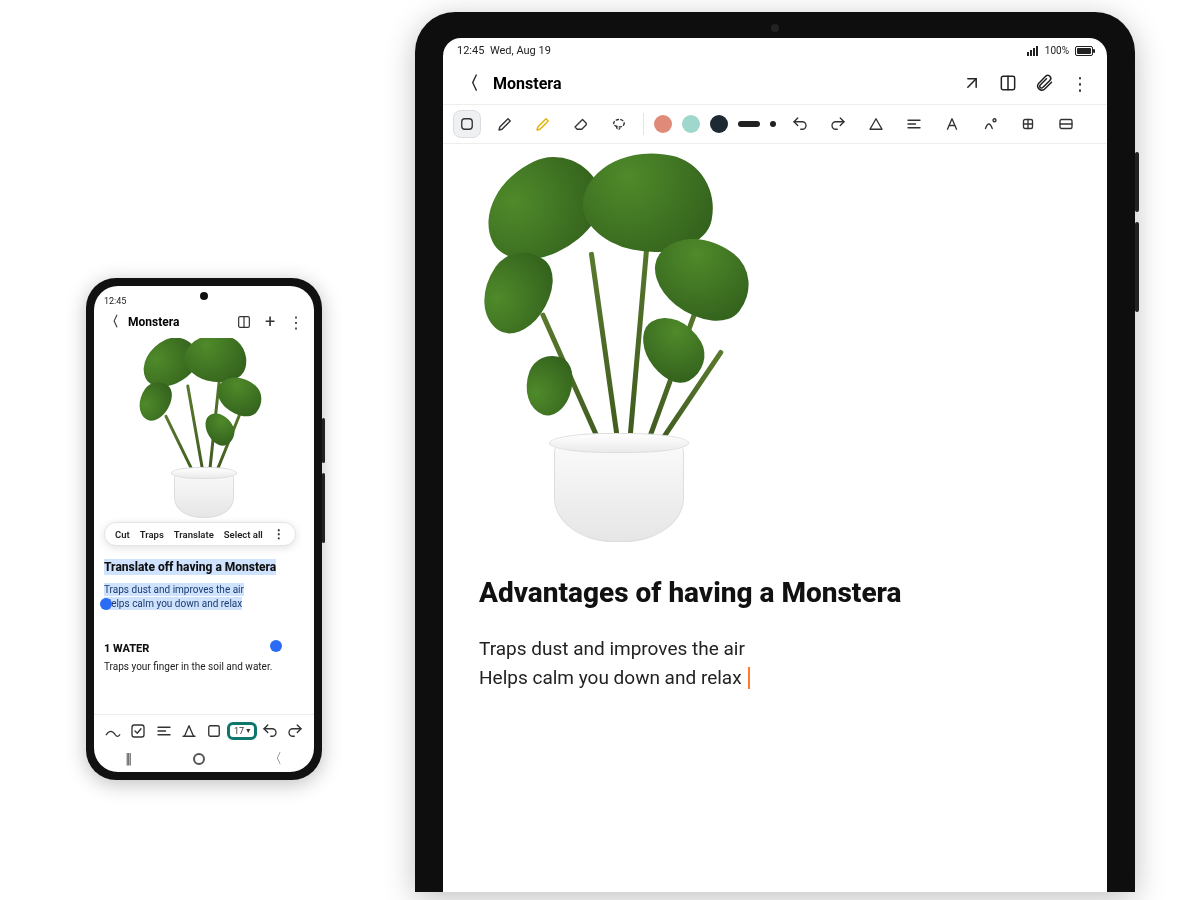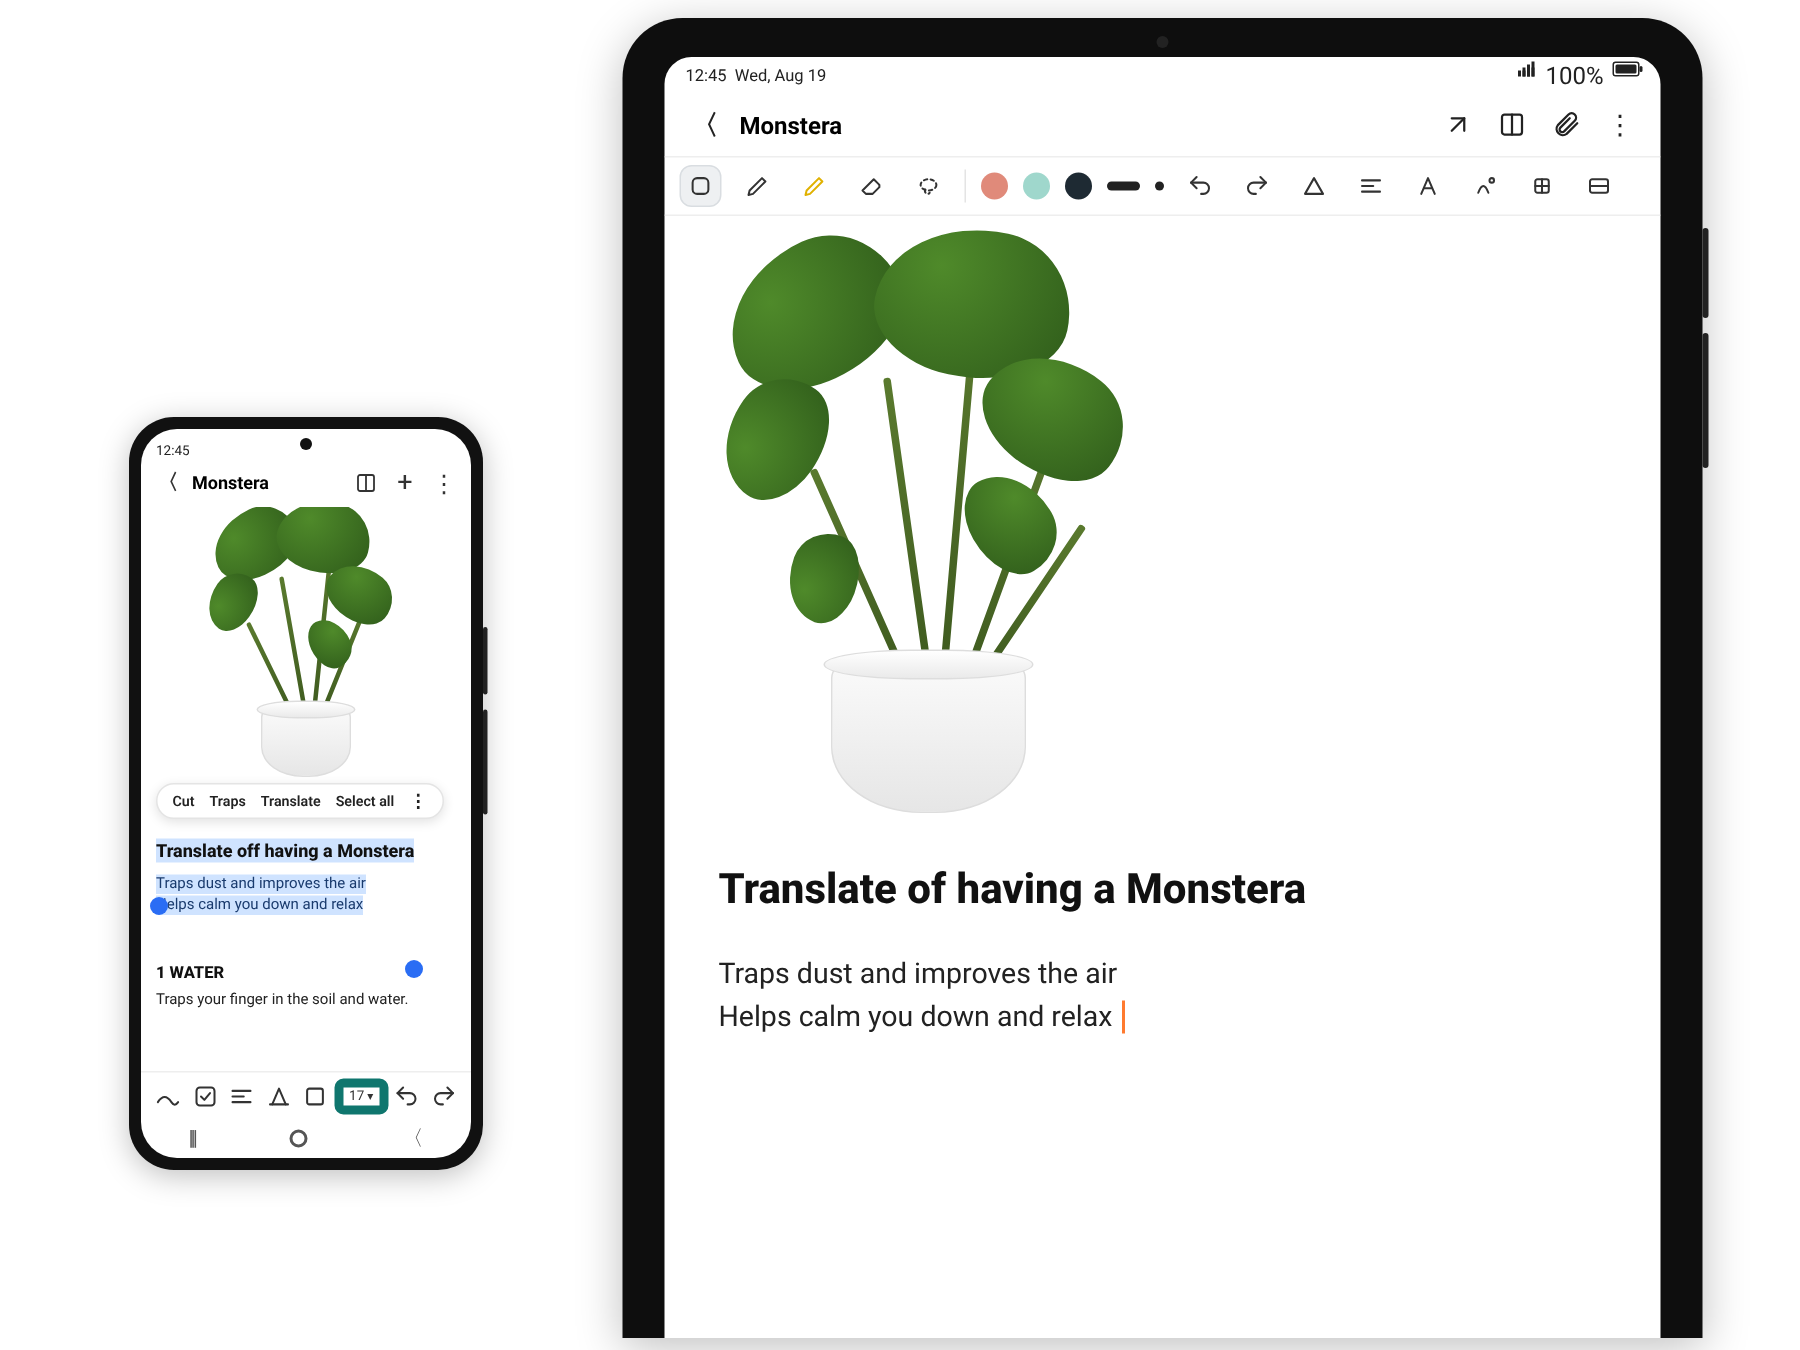--- a/index.html
+++ b/index.html
@@ -184,21 +184,21 @@
     border-top:1px solid #eee;
     display:flex;
     align-items:center;
     justify-content:space-around;
     padding:0 6px;
     font-size:11px;
     color:#333;
   }
   .tb-chip{
     font-size:9px;
-    border:6px solid #0f766e;
+    border:3px solid #0f766e;
     border-radius:6px;
     padding:1px 4px;
     display:flex; align-items:center; gap:2px;
   }
   .phone-navbar{
     height:26px;
     display:flex;
     align-items:center;
     justify-content:space-around;
     font-size:14px;
@@ -232,21 +232,21 @@
     display:flex; flex-direction:column;
   }
   .tab-status{
     height:24px;
     display:flex; align-items:center; justify-content:space-between;
     padding:0 14px;
     font-size:11px;
     color:#222;
     gap:44px;
   }
-  .tab-status .right{ display:flex; align-items:flex-start; gap:6px; font-size:16px;}
+  .tab-status .right{ display:flex; align-items:flex-end; gap:6px; font-size:10px;}
   .sig-wifi{ display:inline-block; width:12px; height:10px; position:relative;}
   .sig-wifi::before{content:""; position:absolute; bottom:0; left:0; width:2px; height:4px; background:#222; box-shadow: 3px 0 0 0 #222, 6px 0 0 0 #222, 9px 0 0 0 #222;}
   .sig-wifi::after{content:""; position:absolute; bottom:0; left:3px; width:2px; height:6px; background:#222; box-shadow:3px 0 0 0 #222, 3px -2px 0 0 #222, 6px 0 0 0 #222, 6px -4px 0 0 #222;}
   .batt{ width:18px; height:10px; border:1px solid #222; border-radius:2px; position:relative;}
   .batt::after{content:""; position:absolute; right:-3px; top:2px; width:2px; height:4px; background:#222; border-radius:1px;}
   .batt::before{content:""; position:absolute; inset:1px; background:#222; border-radius:1px;}
 
   .tab-appbar{
     height:42px;
     display:flex; align-items:center;
@@ -578,21 +578,21 @@
           <div class="stem s5"></div>
         <div class="leaf l1"></div>
           <div class="leaf l2"></div>
           <div class="leaf l3"></div>
           <div class="leaf l4"></div>
           <div class="leaf l5"></div>
           <div class="leaf l6"></div>
         <div class="pot"></div>
       </div>
 
-      <div class="tab-heading">Translate of having a Monstera</div>
+      <div class="tab-heading">Advantages of having a Monstera</div>
       <div class="tab-body">
         <span>Traps dust and improves the air</span><br>
         <span>Helps calm you down and relax</span><span class="cursor"></span>
       </div>
     </div>
 
   </div>
 </div>
 
 </body></html>

